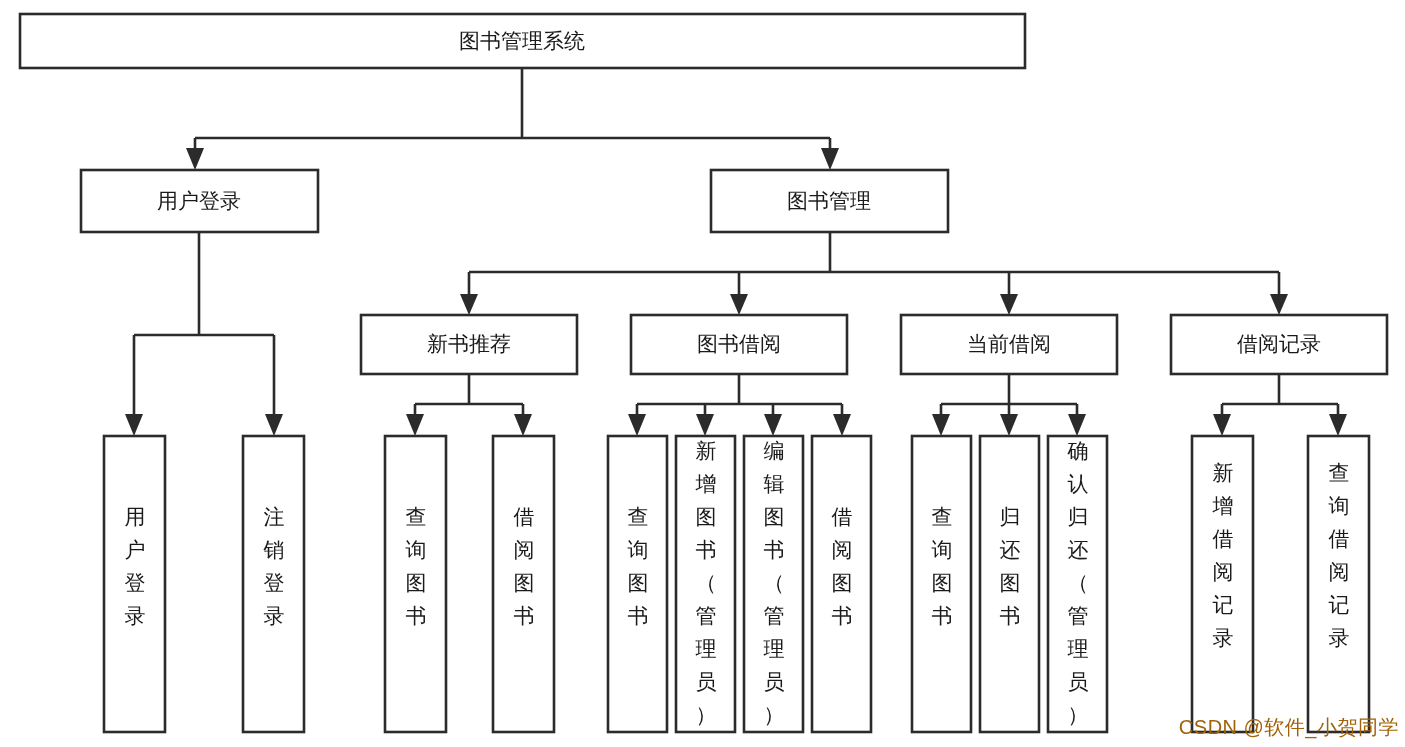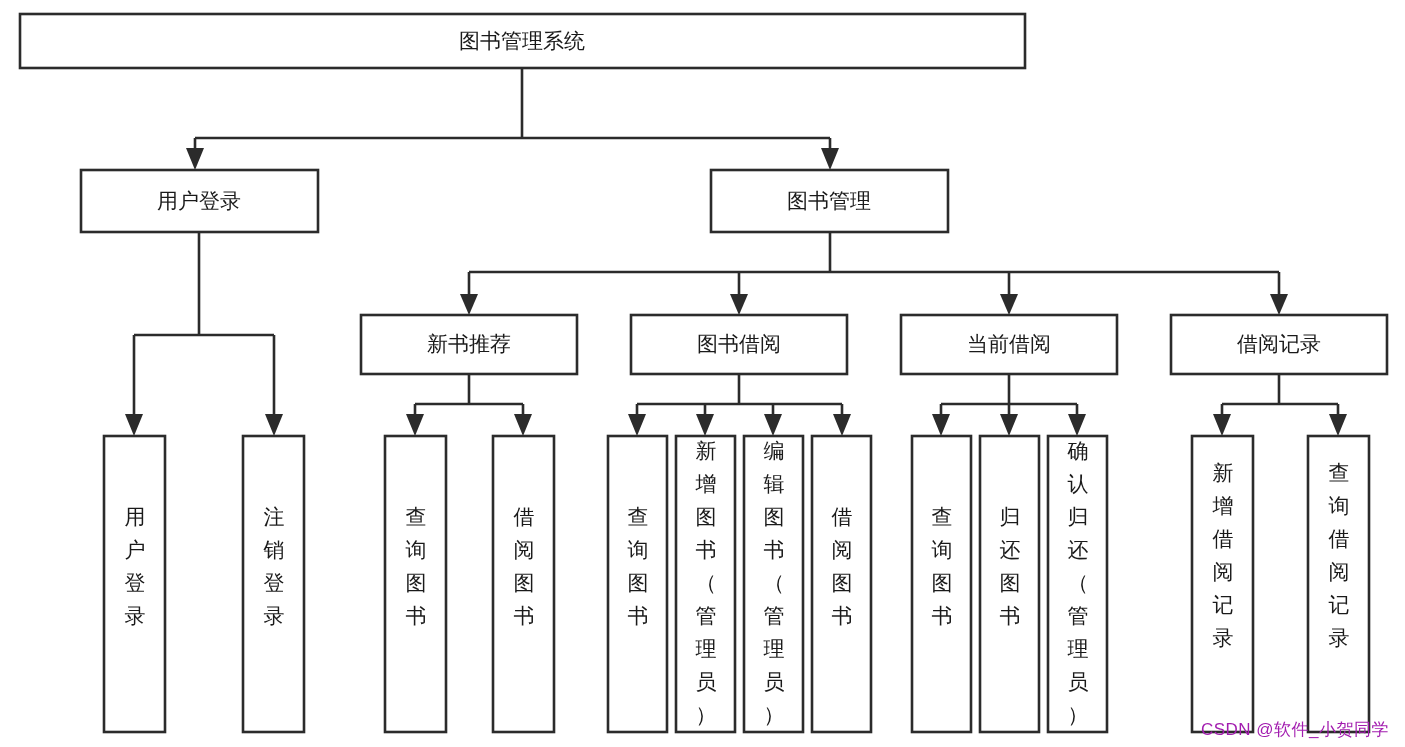--- a/index.html
+++ b/index.html
@@ -49,25 +49,25 @@
     dominant-baseline: middle;
   }
   .node-label-vertical {
     font-family: "Liberation Sans", "DejaVu Sans", sans-serif;
     fill: #1a1a1a;
     font-size: 21px;
     text-anchor: middle;
   }
   .watermark {
     position: absolute;
-    right: 16px;
+    right: 6px;
     bottom: 6px;
     font-family: "Liberation Sans", "DejaVu Sans", sans-serif;
-    font-size: 17px;
-    color: #a21caf;
+    font-size: 20px;
+    color: #a16207;
     letter-spacing: 0.5px;
     white-space: nowrap;
     user-select: none;
   }
 </style>
 </head>
 <body>
 
 <div id="diagram-root">
   <svg class="flowchart" viewBox="0 0 1405 747" xmlns="http://www.w3.org/2000/svg">

